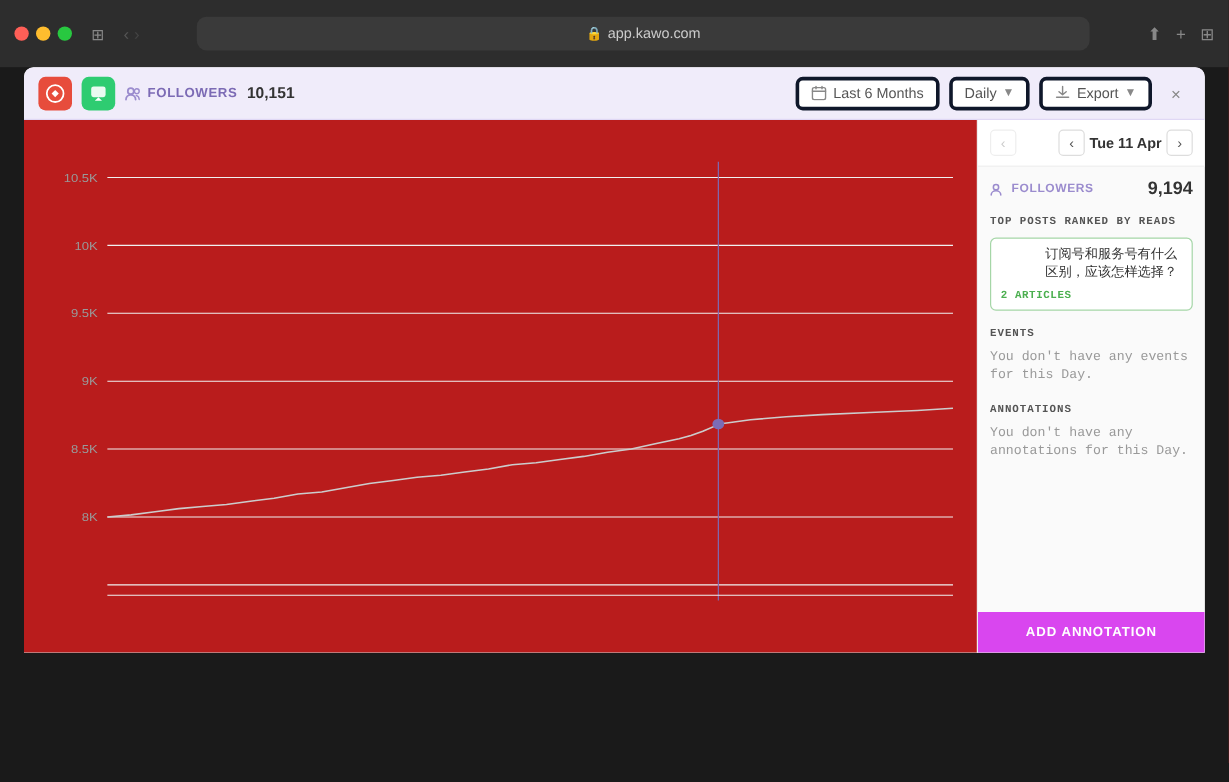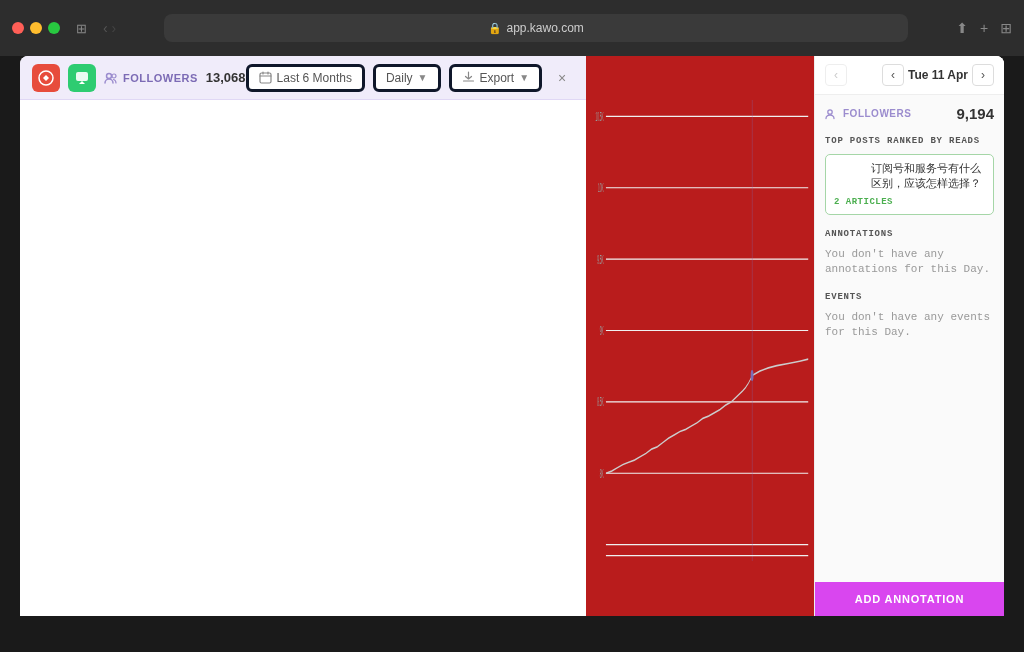--- a/index.html
+++ b/index.html
@@ -67,24 +67,24 @@
       gap: 12px;
       color: #888;
       font-size: 14px;
     }
 
     
     .app-container {
       background: #fff;
       margin: 0 20px 0 20px;
       border-radius: 8px 8px 0 0;
-      height: 560px;
+      height: 488px;
       overflow: hidden;
       display: flex;
-      flex-direction: row;
+      flex-direction: column;
     }
 
     
     .toolbar {
       background: #f0ecfa;
       height: 44px;
       display: flex;
       align-items: center;
       padding: 0 12px;
       border-bottom: 1px solid #e0d8f5;
@@ -384,21 +384,21 @@
       </div>
       <div class="followers-label">
         <svg width="14" height="14" viewBox="0 0 14 14" fill="none">
           <circle cx="5" cy="5" r="2.5" stroke="#9b8cce" stroke-width="1.5"></circle>
           <path d="M1 12c0-2.2 1.8-4 4-4s4 1.8 4 4" stroke="#9b8cce" stroke-width="1.5" stroke-linecap="round"></path>
           <circle cx="10" cy="5" r="2" stroke="#9b8cce" stroke-width="1.2"></circle>
           <path d="M12 12c0-1.7-1-3-2.5-3.5" stroke="#9b8cce" stroke-width="1.2" stroke-linecap="round"></path>
         </svg>
         <span>FOLLOWERS</span>
       </div>
-      <span class="followers-count">13,068</span>
+      <span class="followers-count">10,151</span>
     </div>
     <div class="toolbar-right">
       <div class="toolbar-btn">
         <svg width="13" height="13" viewBox="0 0 13 13" fill="none">
           <rect x="1" y="2" width="11" height="10" rx="1.5" stroke="#888" stroke-width="1.2"></rect>
           <path d="M4 1v2M9 1v2M1 5h11" stroke="#888" stroke-width="1.2" stroke-linecap="round"></path>
         </svg>
         <span>Last 6 Months</span>
       </div>
       <div class="toolbar-btn">
@@ -513,26 +513,26 @@
 
         <div class="section-block">
           <div class="section-title">TOP POSTS RANKED BY READS</div>
           <div class="post-card">
             <div class="post-card-title">订阅号和服务号有什么区别，应该怎样选择？</div>
             <div class="post-articles-badge">2 ARTICLES</div>
           </div>
         </div>
 
         <div class="section-block">
+          <div class="section-title">EVENTS</div>
+          <div class="section-body">You don't have any events for this Day.</div>
+        </div>
+
+        <div class="section-block">
           <div class="section-title">ANNOTATIONS</div>
           <div class="section-body">You don't have any annotations for this Day.</div>
         </div>
-
-        <div class="section-block">
-          <div class="section-title">EVENTS</div>
-          <div class="section-body">You don't have any events for this Day.</div>
-        </div>
       </div>
 
       <div class="add-annotation-btn">ADD ANNOTATION</div>
     </div>
   </div>
 </div>
 
 </body></html>

